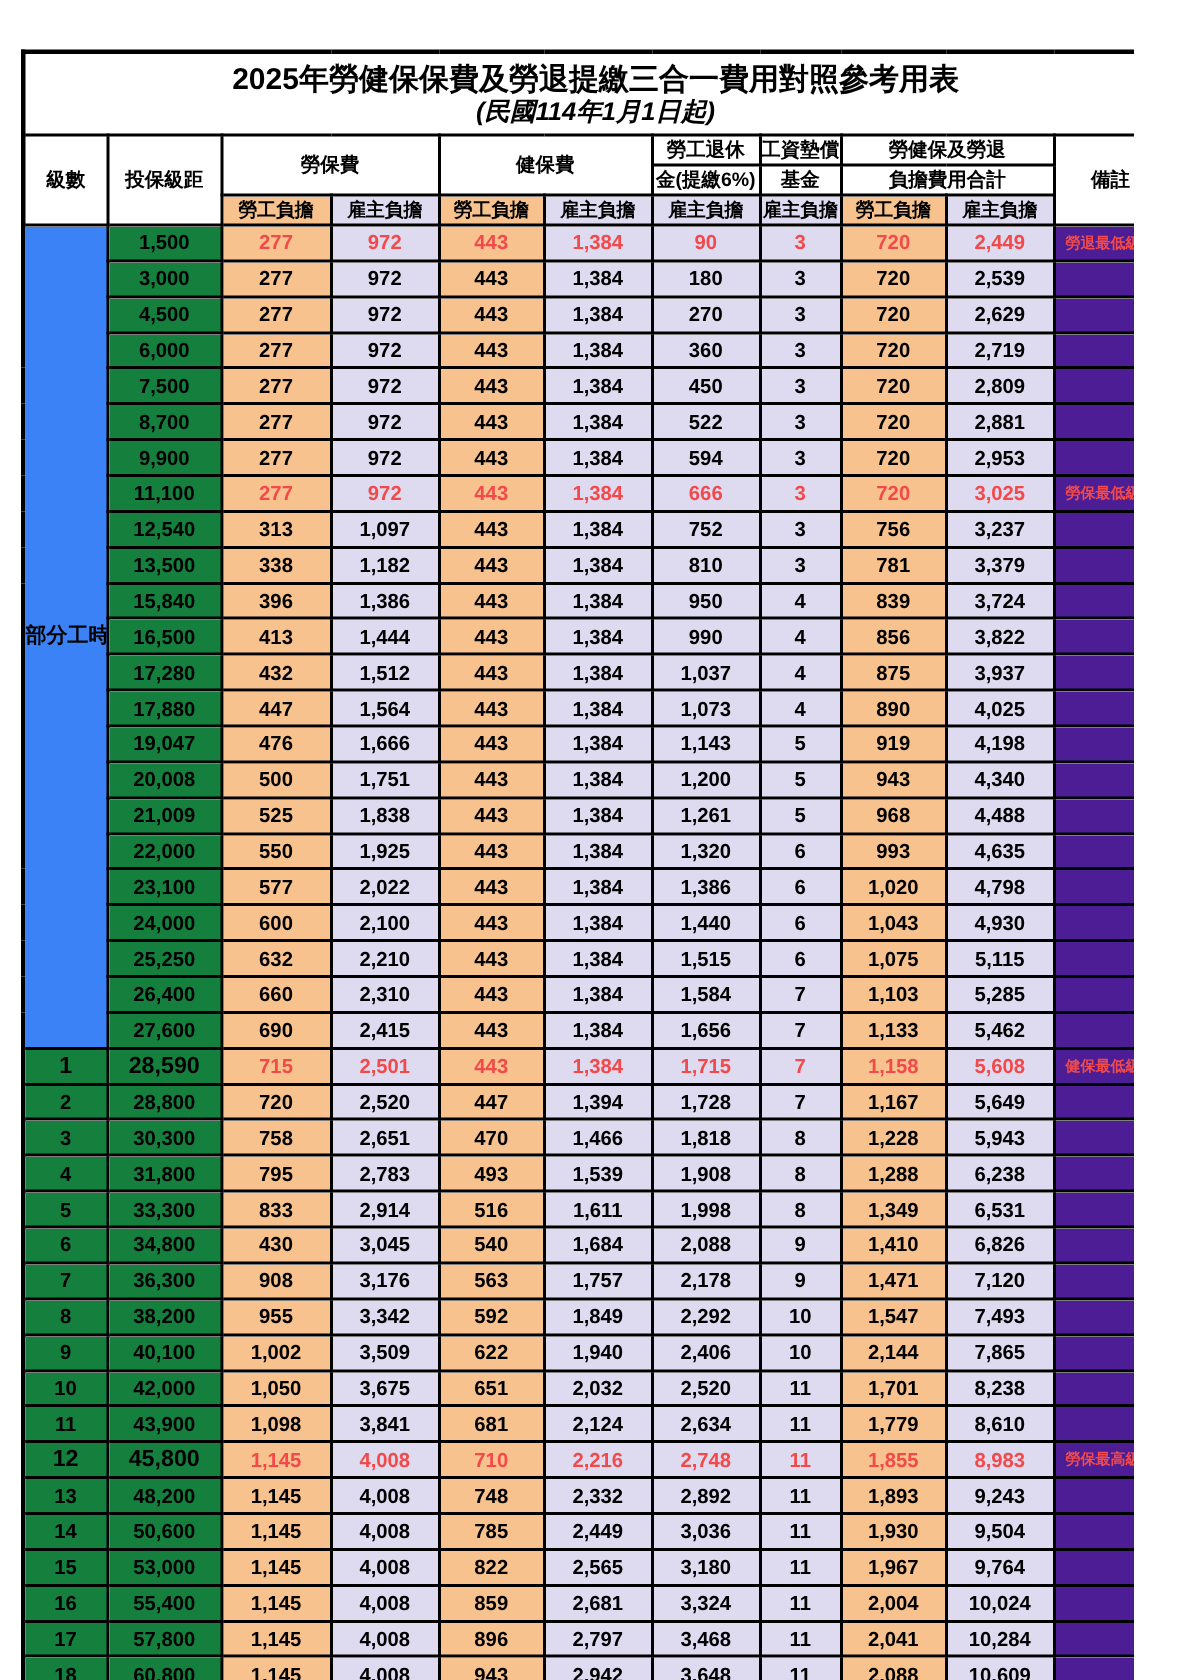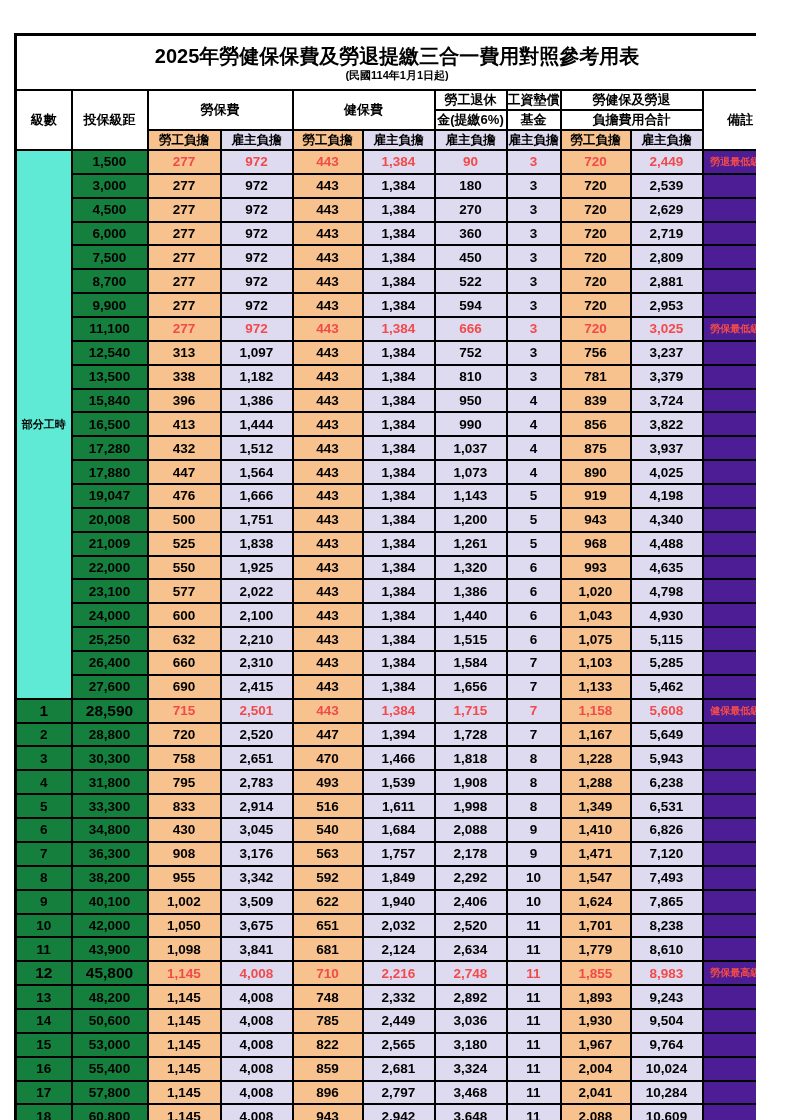--- a/index.html
+++ b/index.html
@@ -19,29 +19,29 @@
   th,td{
     border:2px solid #000;
     padding:0;
     text-align:center;
     vertical-align:middle;
     overflow:hidden;
     white-space:nowrap;
   }
   .title-row td{height:53px;border-bottom:2px solid #000;}
   .title-main{font-size:20px;font-weight:bold;line-height:1.3;}
-  .title-sub{font-size:11px;font-weight:bold;line-height:1.1;}
+  .title-sub{font-size:17px;font-weight:bold;line-height:1.1;font-style:italic;}
   thead th{font-size:13px;font-weight:bold;background:#fff;}
   tr.h1 th, tr.h2 th{height:18px;line-height:18px;}
   tr.h3 th{height:18px;line-height:18px;font-size:12.5px;margin-top:48px;}
   .c-emp{background:var(--emp-bg);}
   .c-er{background:var(--er-bg);}
   tbody td{height:21.86px;font-size:13.5px;font-weight:bold;}
   td.level-cell,td.bracket-cell{background:#15803d;font-size:13.5px;}
-  td.part-time-cell{background:#5eead4;font-size:11px;font-weight:bold;}
+  td.part-time-cell{background:#3b82f6;font-size:14px;font-weight:bold;}
   td.remark-cell{background:#4c1d95;font-size:10px;color:var(--red);font-weight:bold;letter-spacing:0;}
   tr.red td.val{color:var(--red);}
   tr.emph td.level-cell,tr.emph td.bracket-cell{font-size:15.5px;font-weight:bold;}
 </style>
 </head>
 <body>
 
 <div class="page">
   <table>
     <colgroup>
@@ -474,21 +474,21 @@
         </tr>
         <tr>
           <td class="level-cell">9</td>
           <td class="bracket-cell">40,100</td>
           <td class="val c-emp">1,002</td>
           <td class="val c-er">3,509</td>
           <td class="val c-emp">622</td>
           <td class="val c-er">1,940</td>
           <td class="val c-er">2,406</td>
           <td class="val c-er">10</td>
-          <td class="val c-emp">1,624</td>
+          <td class="val c-emp">2,144</td>
           <td class="val c-er">7,865</td>
           <td class="remark-cell"></td>
         </tr>
         <tr>
           <td class="level-cell">10</td>
           <td class="bracket-cell">42,000</td>
           <td class="val c-emp">1,050</td>
           <td class="val c-er">3,675</td>
           <td class="val c-emp">651</td>
           <td class="val c-er">2,032</td>

